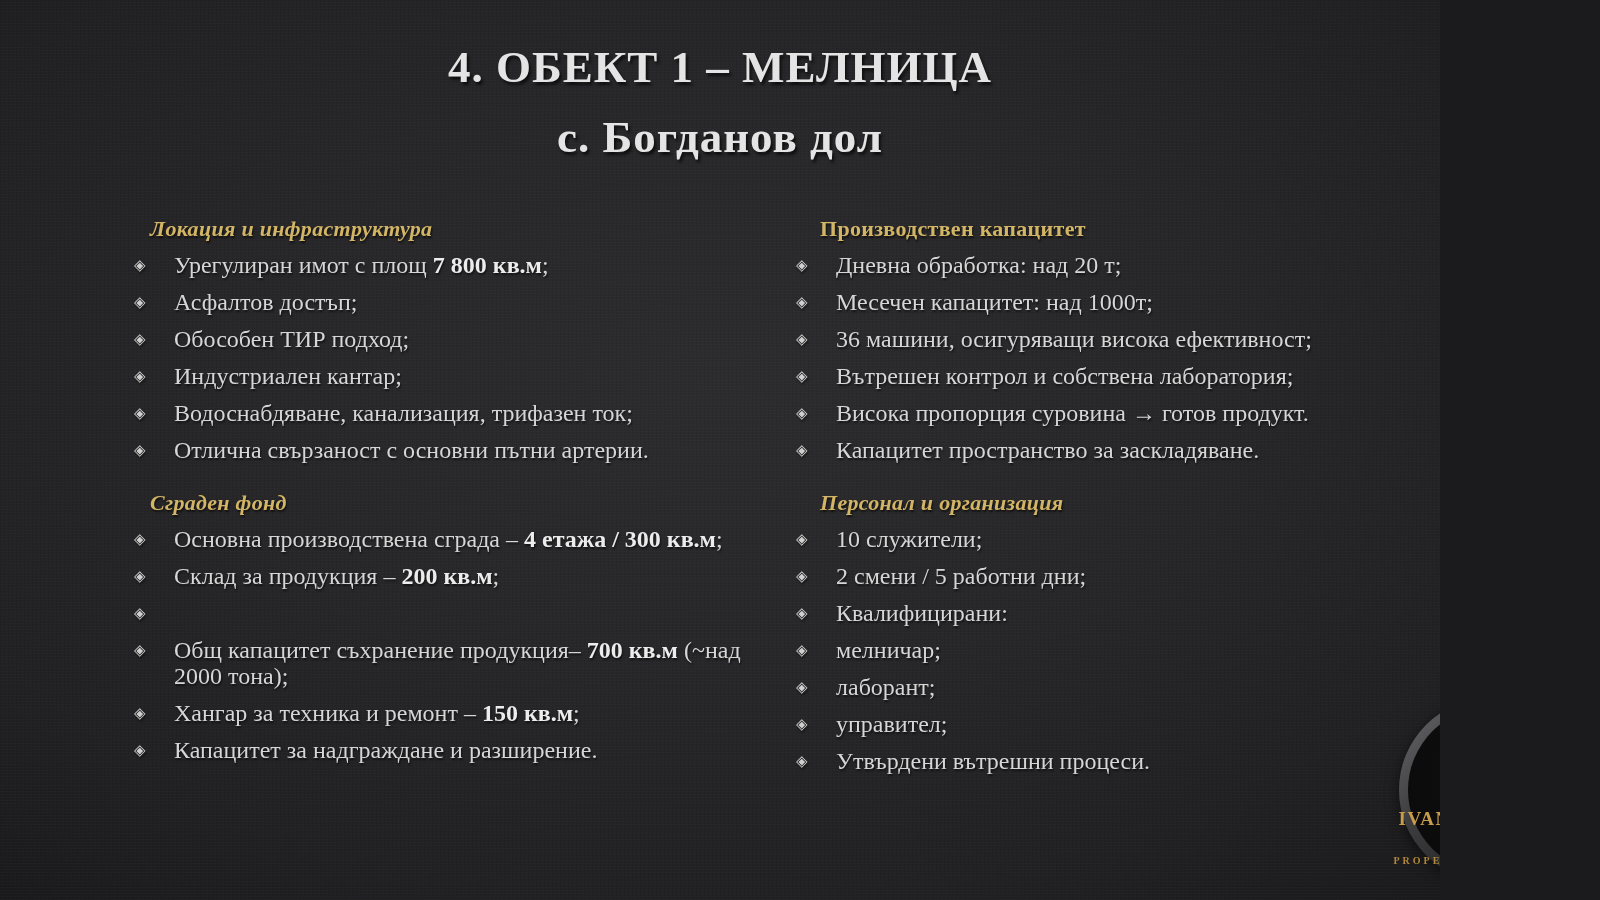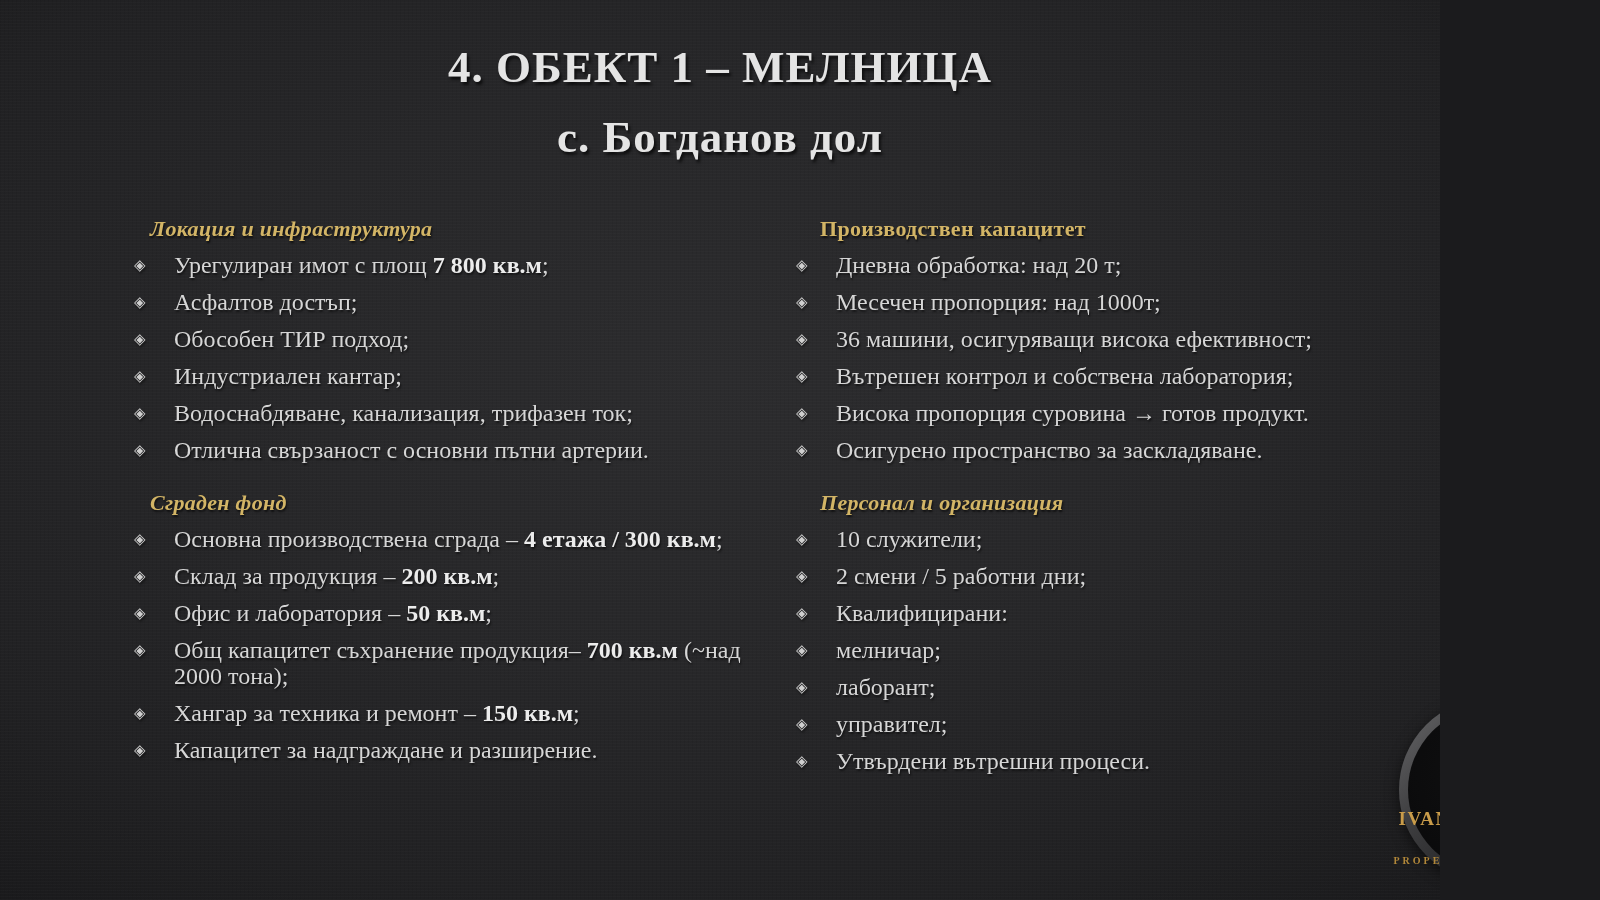--- a/index.html
+++ b/index.html
@@ -186,21 +186,20 @@
             <div class="list-item">
               <span class="bullet">◈</span>
               <span class="item-text"><span>Основна производствена сграда – </span><span class="seg-bold">4 етажа / 300 кв.м</span><span>;</span></span>
             </div>
             <div class="list-item">
               <span class="bullet">◈</span>
               <span class="item-text"><span>Склад за продукция – </span><span class="seg-bold">200 кв.м</span><span>;</span></span>
             </div>
             <div class="list-item">
               <span class="bullet">◈</span>
-              <span class="item-text"><span>Офис и лаборатория – </span><span class="seg-bold">50 кв.м</span><span>;</span></span>
             </div>
             <div class="list-item">
               <span class="bullet">◈</span>
               <span class="item-text"><span>Общ капацитет съхранение продукция– </span><span class="seg-bold">700 кв.м</span><span> (~над 2000 тона);</span></span>
             </div>
             <div class="list-item">
               <span class="bullet">◈</span>
               <span class="item-text"><span>Хангар за техника и ремонт – </span><span class="seg-bold">150 кв.м</span><span>;</span></span>
             </div>
             <div class="list-item">
@@ -213,37 +212,37 @@
     <div class="column right">
         <div class="section">
           <div class="section-heading">Производствен капацитет</div>
           <div class="list">
             <div class="list-item">
               <span class="bullet">◈</span>
               <span class="item-text"><span>Дневна обработка: над 20 т;</span></span>
             </div>
             <div class="list-item">
               <span class="bullet">◈</span>
-              <span class="item-text"><span>Месечен пропорция: над 1000т;</span></span>
+              <span class="item-text"><span>Месечен капацитет: над 1000т;</span></span>
             </div>
             <div class="list-item">
               <span class="bullet">◈</span>
               <span class="item-text"><span>36 машини, осигуряващи висока ефективност;</span></span>
             </div>
             <div class="list-item">
               <span class="bullet">◈</span>
               <span class="item-text"><span>Вътрешен контрол и собствена лаборатория;</span></span>
             </div>
             <div class="list-item">
               <span class="bullet">◈</span>
               <span class="item-text"><span>Висока пропорция суровина → готов продукт.</span></span>
             </div>
             <div class="list-item">
               <span class="bullet">◈</span>
-              <span class="item-text"><span>Осигурено пространство за заскладяване.</span></span>
+              <span class="item-text"><span>Капацитет пространство за заскладяване.</span></span>
             </div>
           </div>
         </div>
         <div class="section">
           <div class="section-heading italic">Персонал и организация</div>
           <div class="list">
             <div class="list-item">
               <span class="bullet">◈</span>
               <span class="item-text"><span>10 служители;</span></span>
             </div>

